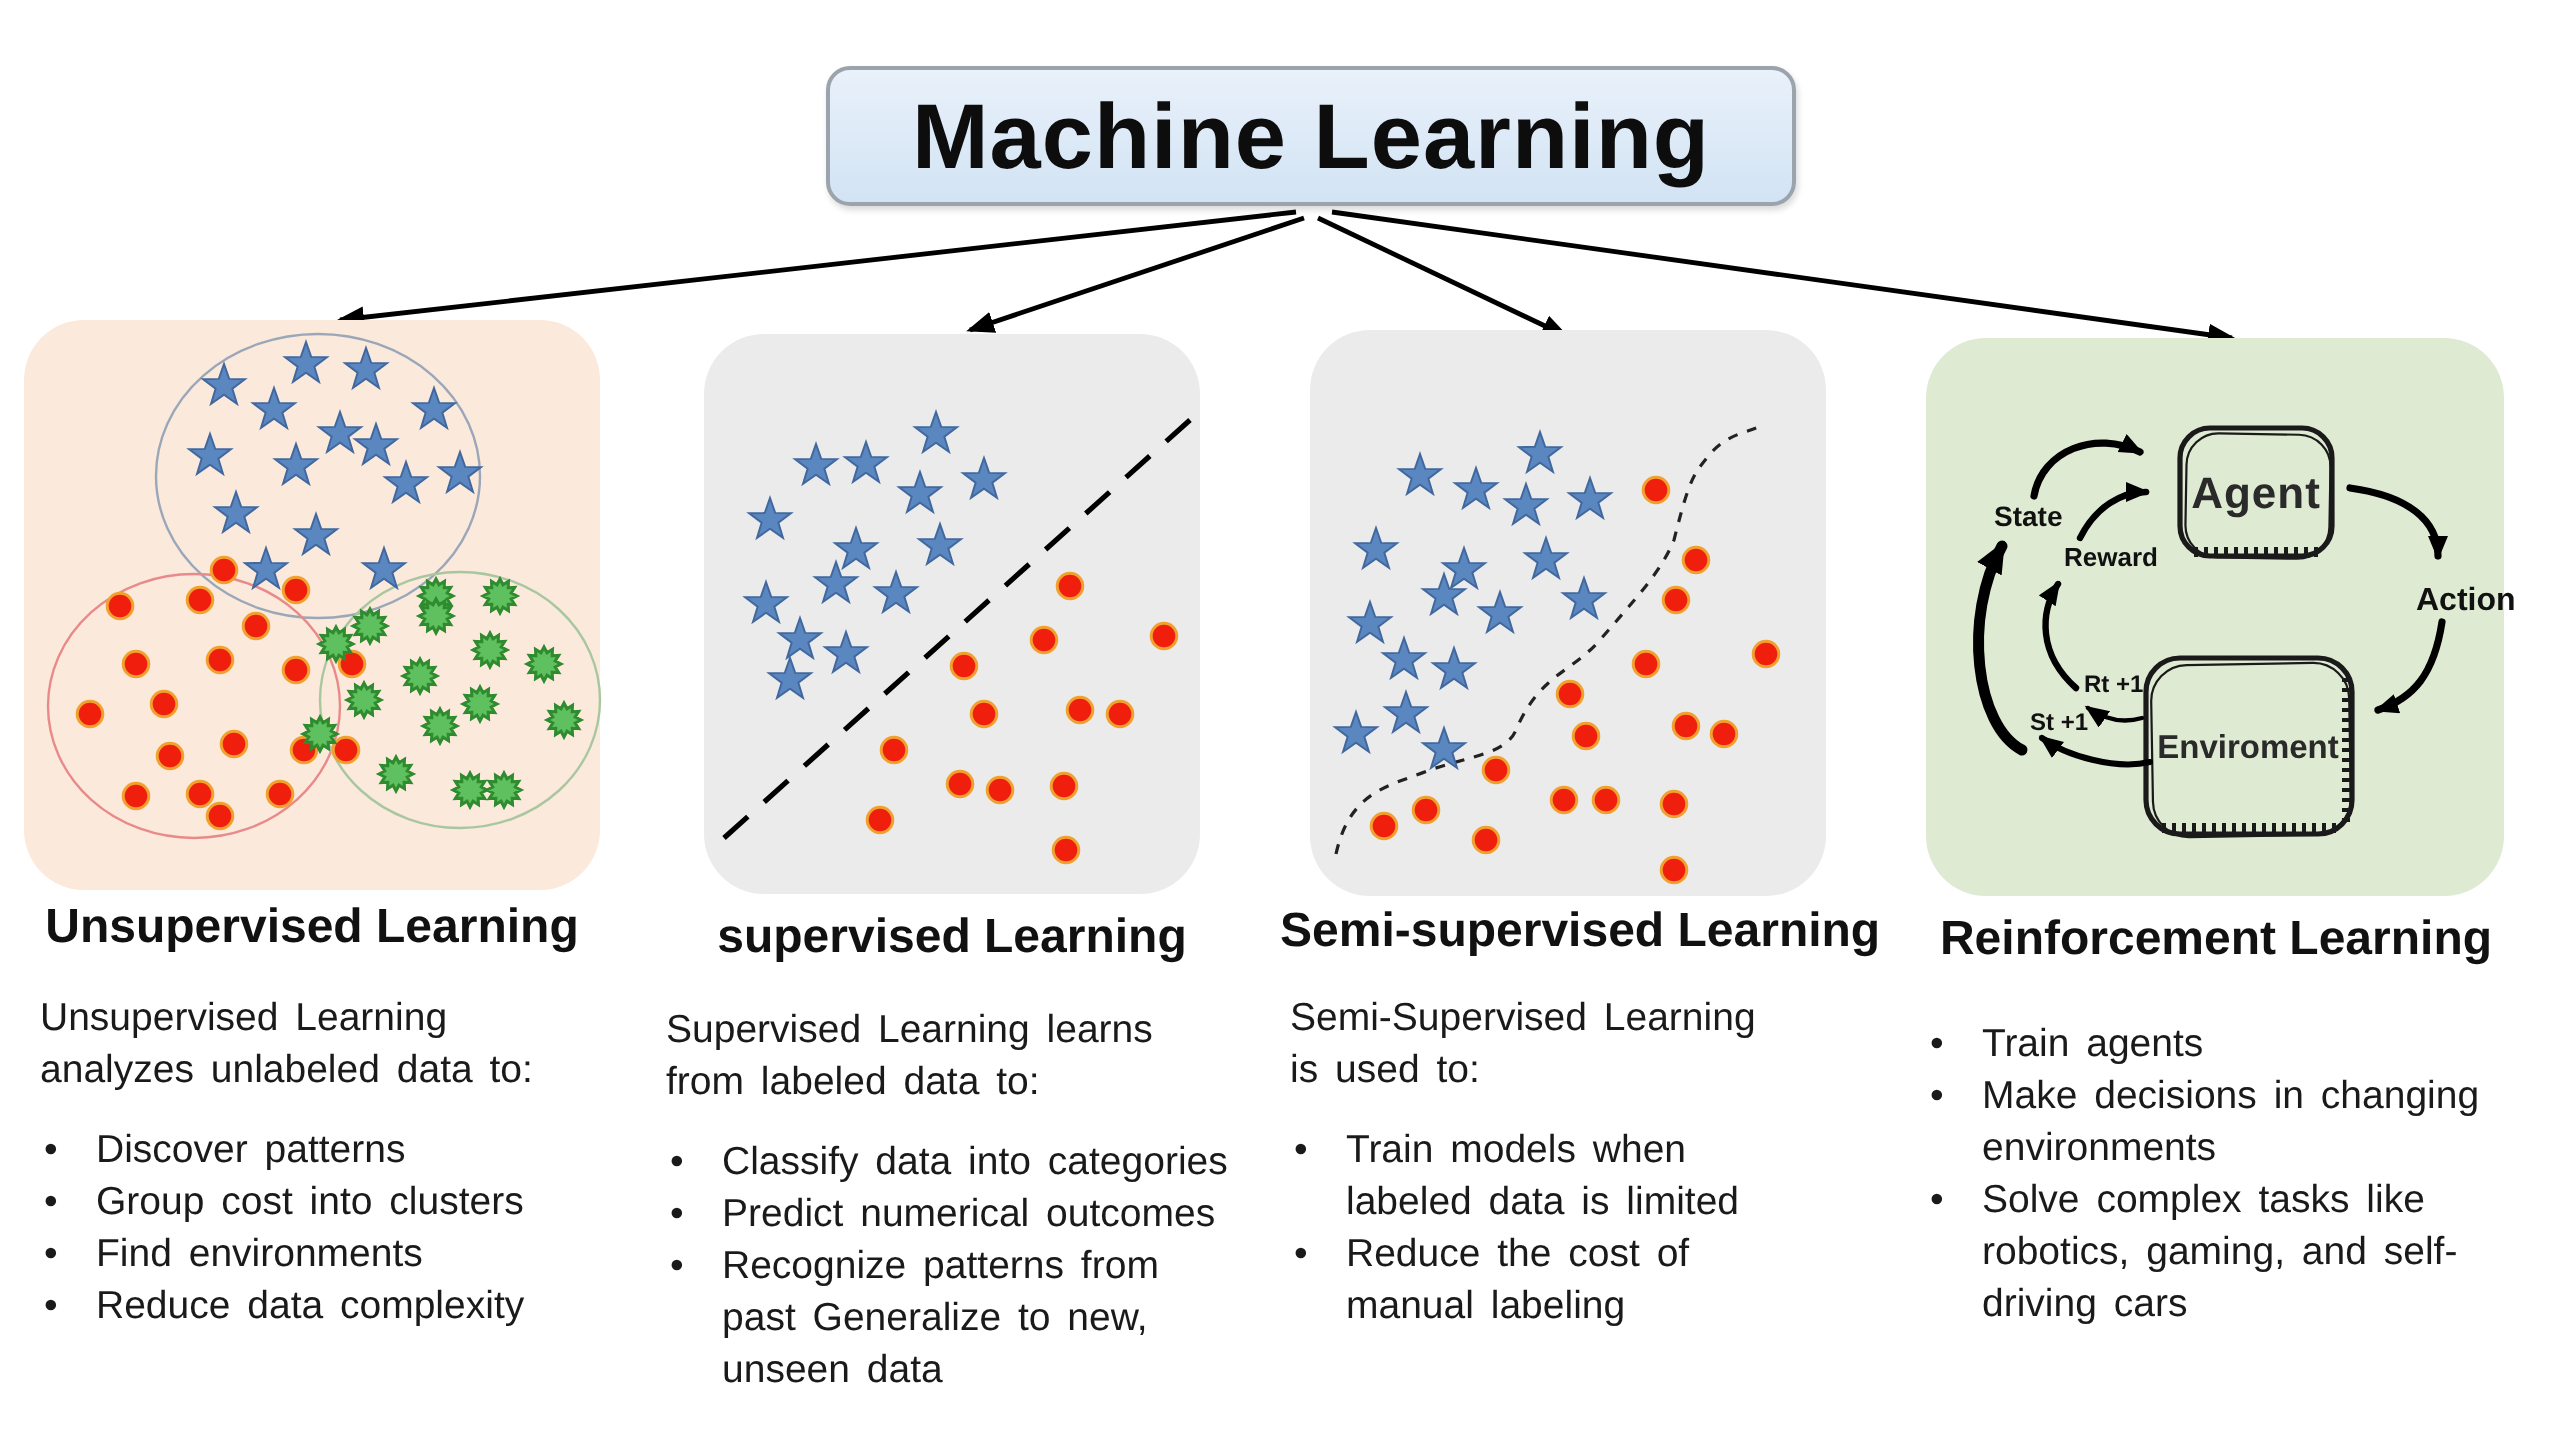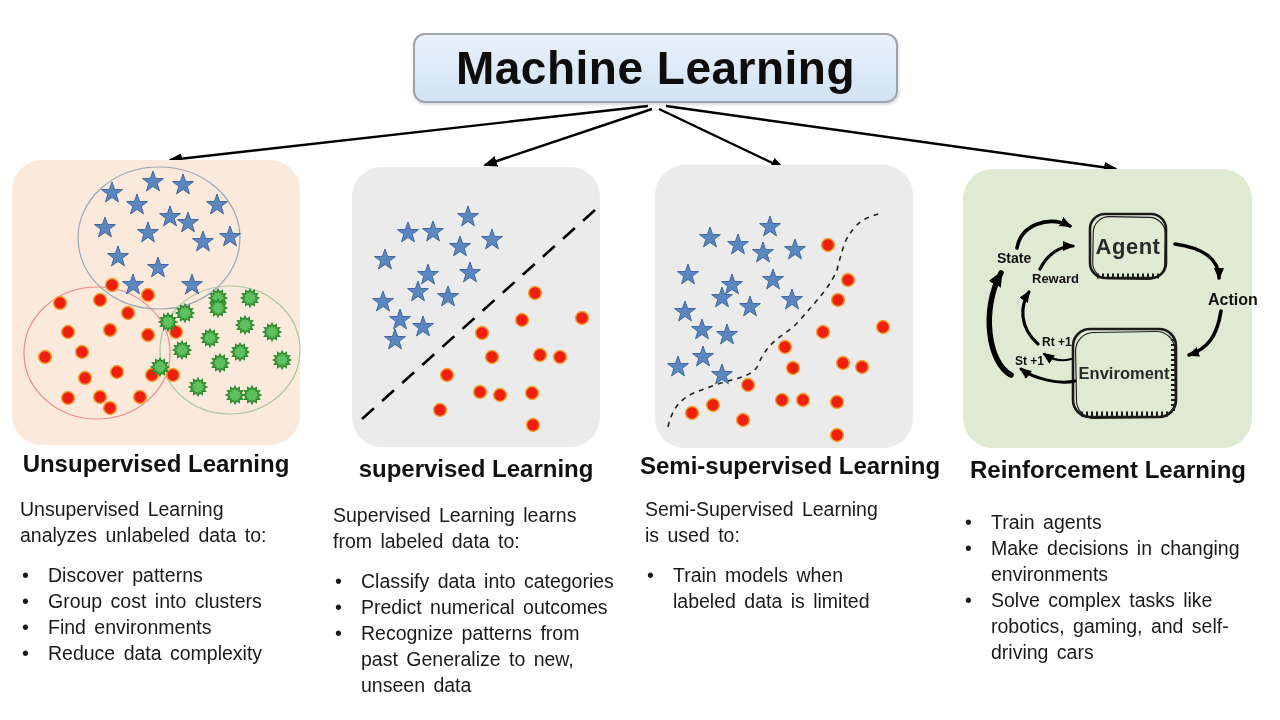--- a/index.html
+++ b/index.html
@@ -264,20 +264,22 @@
 past Generalize to new,
 unseen data</li>
     </ul>
 </div>
 <div id="col-3" class="textcol">
   <div class="intro">Semi-Supervised Learning
 is used to:</div>
   <ul class="bullets">
       <li>Train models when
 labeled data is limited</li>
+      <li>Reduce the cost of
+manual labeling</li>
     </ul>
 </div>
 <div id="col-4" class="textcol">
   <ul class="bullets">
       <li>Train agents</li>
       <li>Make decisions in changing
 environments</li>
       <li>Solve complex tasks like
 robotics, gaming, and self-
 driving cars</li>

